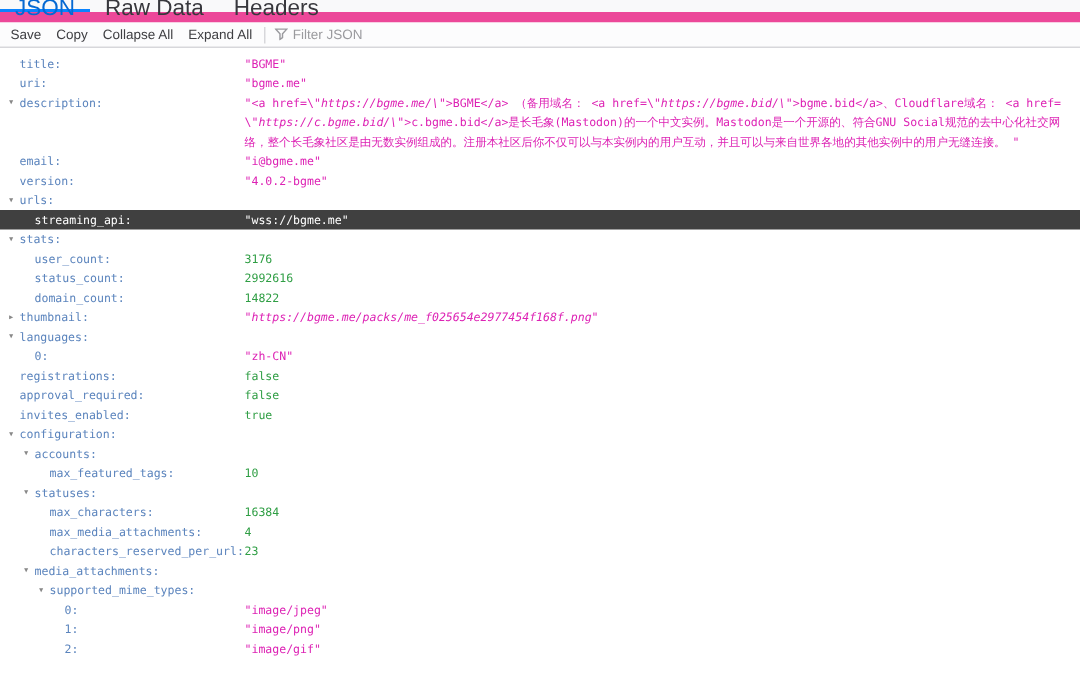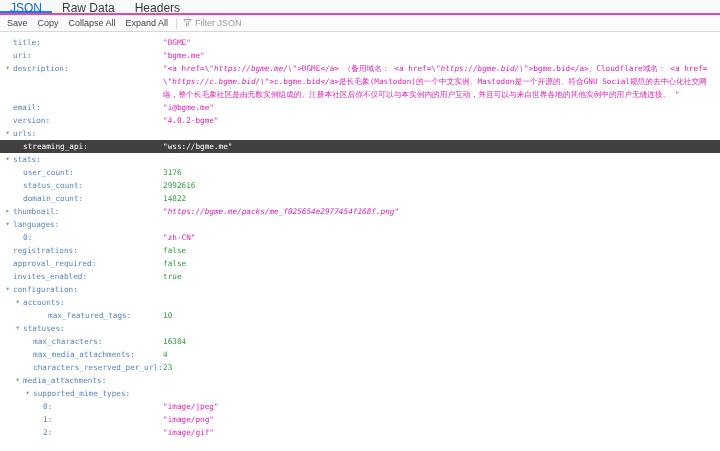--- a/index.html
+++ b/index.html
@@ -1,22 +1,22 @@
 <!DOCTYPE html>
 <html><head>
 <meta charset="utf-8">
 <style>
   * { margin:0; padding:0; box-sizing:border-box; }
   html,body { width:720px; height:451px; overflow:hidden; background:#fff; }
   body { font-family:"Liberation Sans", sans-serif; }
 
   
   .tabbar{
-    height:15px; background:#f9f9fa; border-bottom:2px solid #ec4899;
-    display:flex; align-items:stretch; font-size:12px; color:#38383d;
+    height:15px; background:#f9f9fa; border-bottom:7px solid #ec4899;
+    display:flex; align-items:stretch; font-size:15px; color:#38383d;
   }
   .tab{ padding:2px 10px 0 10px; cursor:default; display:flex; align-items:center; }
   .tab.active{ color:#0669d2; box-shadow: inset 0 -2px 0 #0a84ff; }
 
   
   .toolbar{
     height:17px; background:#fcfcfd; border-bottom:1px solid #d7d7db;
     display:flex; align-items:center; font-size:9px; color:#3e3e42;
     padding-left:2px;
   }
@@ -152,21 +152,21 @@
       <span class="arrow" style="left: 3px;">▾</span>
       <span class="key" style="left: 13px;">configuration:</span>
       <div class="val"></div>
     </div>
     <div class="row">
       <span class="arrow" style="left: 13px;">▾</span>
       <span class="key" style="left: 23px;">accounts:</span>
       <div class="val"></div>
     </div>
     <div class="row">
-      <span class="key" style="left: 48px;">max_featured_tags:</span>
+      <span class="key" style="left: 33px;">max_featured_tags:</span>
       <div class="val v-number">10</div>
     </div>
     <div class="row">
       <span class="arrow" style="left: 13px;">▾</span>
       <span class="key" style="left: 23px;">statuses:</span>
       <div class="val"></div>
     </div>
     <div class="row">
       <span class="key" style="left: 33px;">max_characters:</span>
       <div class="val v-number">16384</div>

